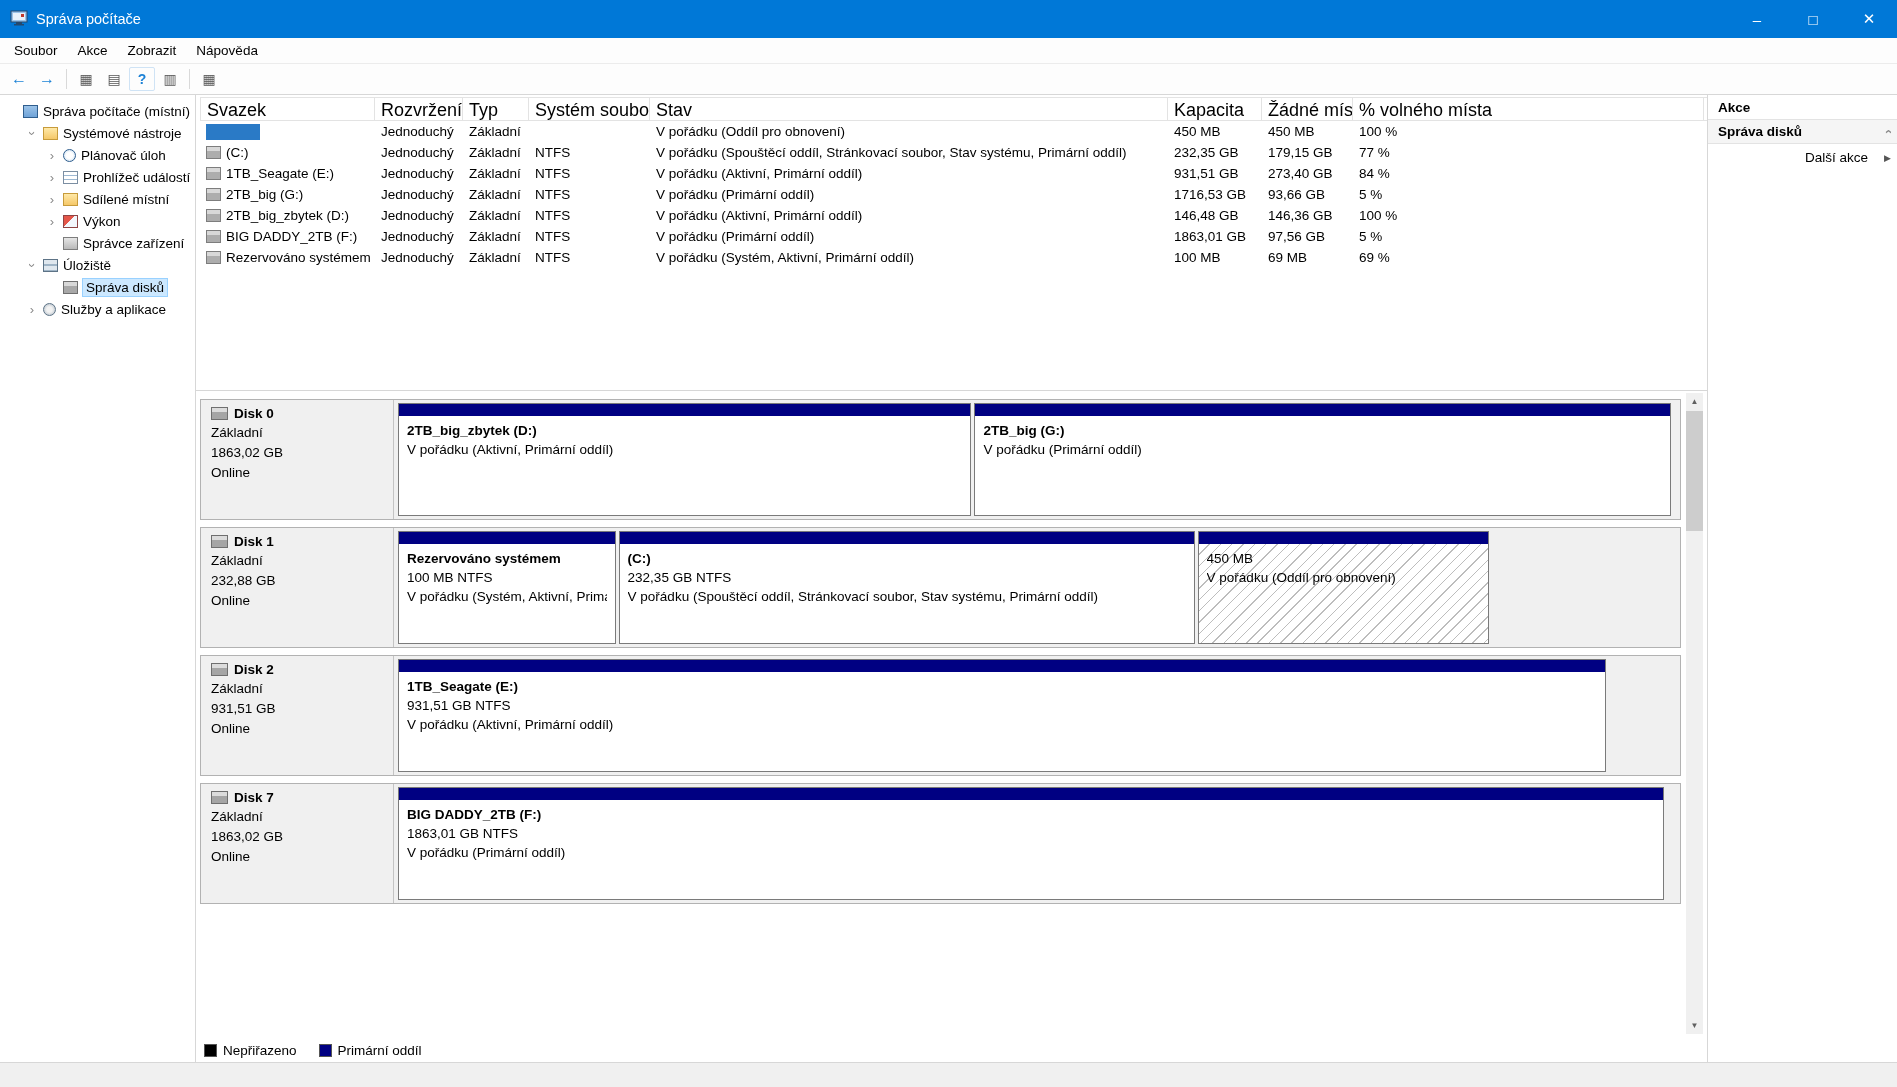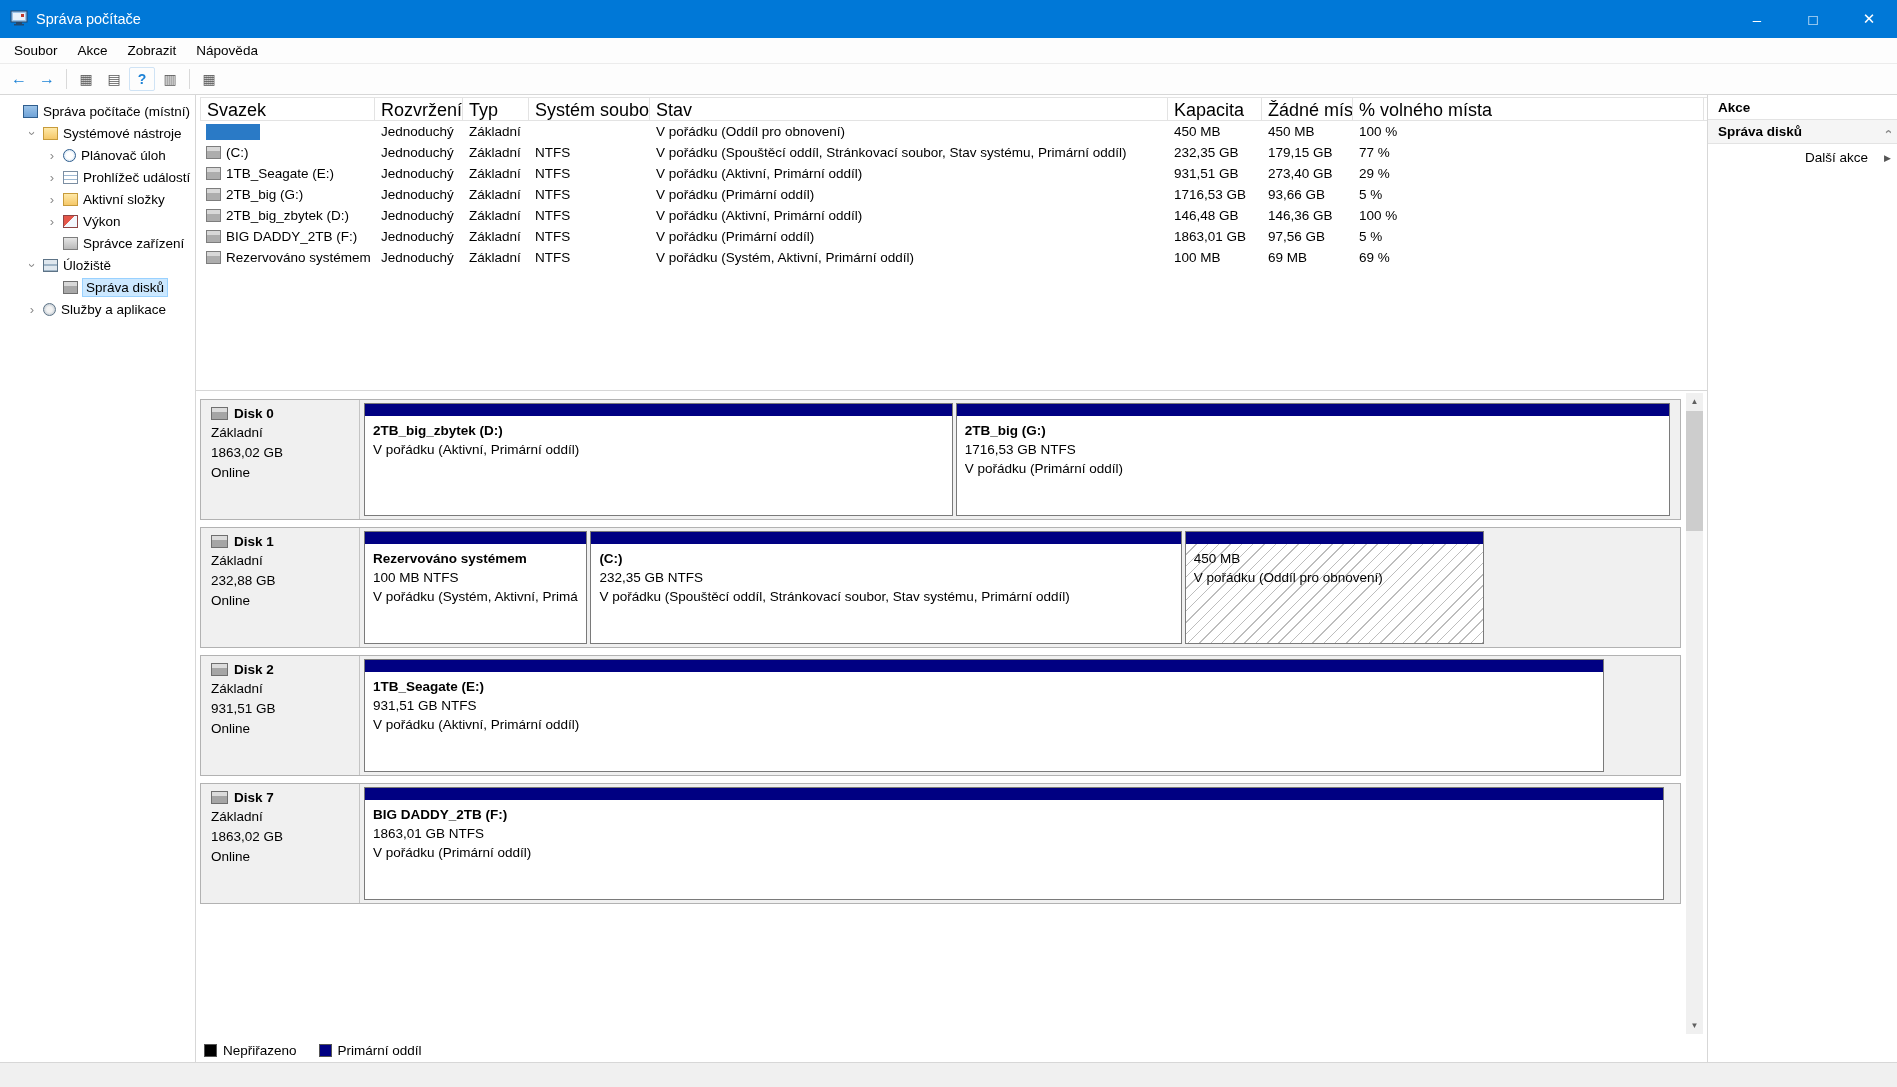--- a/index.html
+++ b/index.html
@@ -66,21 +66,21 @@
   .vrow { display:flex; margin-left:4px; height:21px; align-items:center; }
   .vcell { padding:0 6px; white-space:nowrap; overflow:hidden; font-size:13.5px; display:flex; align-items:center; gap:5px; }
   .vol-icon { width:15px; height:13px; display:inline-block; border:1px solid #7d7d7d; background:linear-gradient(#d8d8d8 0 35%,#adadad 35%); flex:0 0 auto; }
   .vol-sel { width:54px; height:16px; display:inline-block; background:#2a7ac6; }
 
   
   .disk-section { position:absolute; top:295px; left:0; right:0; bottom:0; border-top:1px solid #d7d7d7; background:#fff; }
   .disk-list { position:absolute; top:8px; left:4px; right:26px; }
   .disk-row { display:flex; border:1px solid #b2b2b2; background:#f0f0f0; height:121px; margin-bottom:7px; }
   .disk-row.short { height:105px; }
-  .disk-info { width:159px; flex:0 0 auto; border-right:1px solid #c4c4c4; padding:6px 16px 0 10px; overflow:hidden; }
+  .disk-info { width:193px; flex:0 0 auto; border-right:1px solid #c4c4c4; padding:6px 16px 0 10px; overflow:hidden; }
   .disk-title { display:flex; align-items:center; gap:6px; margin-bottom:2px; }
   .disk-name { font-weight:bold; font-size:13.5px; }
   .disk-icon { width:17px; height:13px; display:inline-block; border:1px solid #6f6f6f; background:linear-gradient(#dcdcdc 0 35%,#a5a5a5 35%); }
   .disk-info-line { font-size:13.5px; line-height:20px; white-space:nowrap; overflow:hidden; }
   .part-area { flex:1; display:flex; padding:3px 2px 3px 4px; gap:3px; }
   .part { border:1px solid #7a7a7a; background:#fff; display:flex; flex-direction:column; overflow:hidden; }
   .part-strip { height:12px; background:#000082; flex:0 0 auto; }
   .part-body { padding:5px 8px; flex:1; }
   .part.hatched .part-body { background:repeating-linear-gradient(135deg,#ffffff 0 7px,#bdbdbd 7px 8px); }
   .pname { font-weight:bold; font-size:13.5px; line-height:19px; white-space:nowrap; overflow:hidden; }
@@ -157,21 +157,21 @@
           <span class="tree-label">Plánovač úloh</span>
         </div>
         <div class="tree-item" style="padding-left: 46px;">
           <span class="expander">›</span>
           <span class="ticon event-viewer-icon"></span>
           <span class="tree-label">Prohlížeč událostí</span>
         </div>
         <div class="tree-item" style="padding-left: 46px;">
           <span class="expander">›</span>
           <span class="ticon shared-folders-icon"></span>
-          <span class="tree-label">Aktivní složky</span>
+          <span class="tree-label">Sdílené místní</span>
         </div>
         <div class="tree-item" style="padding-left: 46px;">
           <span class="expander">›</span>
           <span class="ticon performance-icon"></span>
           <span class="tree-label">Výkon</span>
         </div>
         <div class="tree-item" style="padding-left: 46px;">
           <span class="expander"></span>
           <span class="ticon device-manager-icon"></span>
           <span class="tree-label">Správce zařízení</span>
@@ -237,21 +237,21 @@
             <div class="vcell" style="width: 175px;">
               <span class="vol-icon"></span>
               <span>1TB_Seagate (E:)</span>
             </div>
             <div class="vcell" style="width: 88px;">Jednoduchý</div>
             <div class="vcell" style="width: 66px;">Základní</div>
             <div class="vcell" style="width: 121px;">NTFS</div>
             <div class="vcell" style="width: 518px;">V pořádku (Aktivní, Primární oddíl)</div>
             <div class="vcell" style="width: 94px;">931,51 GB</div>
             <div class="vcell" style="width: 91px;">273,40 GB</div>
-            <div class="vcell" style="width: 351px;">29 %</div>
+            <div class="vcell" style="width: 351px;">84 %</div>
           </div>
           <div class="vrow">
             <div class="vcell" style="width: 175px;">
               <span class="vol-icon"></span>
               <span>2TB_big (G:)</span>
             </div>
             <div class="vcell" style="width: 88px;">Jednoduchý</div>
             <div class="vcell" style="width: 66px;">Základní</div>
             <div class="vcell" style="width: 121px;">NTFS</div>
             <div class="vcell" style="width: 518px;">V pořádku (Primární oddíl)</div>
@@ -318,21 +318,20 @@
                 <div class="part-strip"></div>
                 <div class="part-body">
                   <div class="pname">2TB_big_zbytek  (D:)</div>
                   <div class="pline">V pořádku (Aktivní, Primární oddíl)</div>
                 </div>
               </div>
               <div class="part" style="width: 54.4%;">
                 <div class="part-strip"></div>
                 <div class="part-body">
                   <div class="pname">2TB_big  (G:)</div>
-                  <div class="pline">1716,53 GB NTFS</div>
                   <div class="pline">V pořádku (Primární oddíl)</div>
                 </div>
               </div>
             </div>
           </div>
           <div class="disk-row">
             <div class="disk-info">
               <div class="disk-title">
                 <span class="disk-icon"></span>
                 <span class="disk-name">Disk 1</span>

